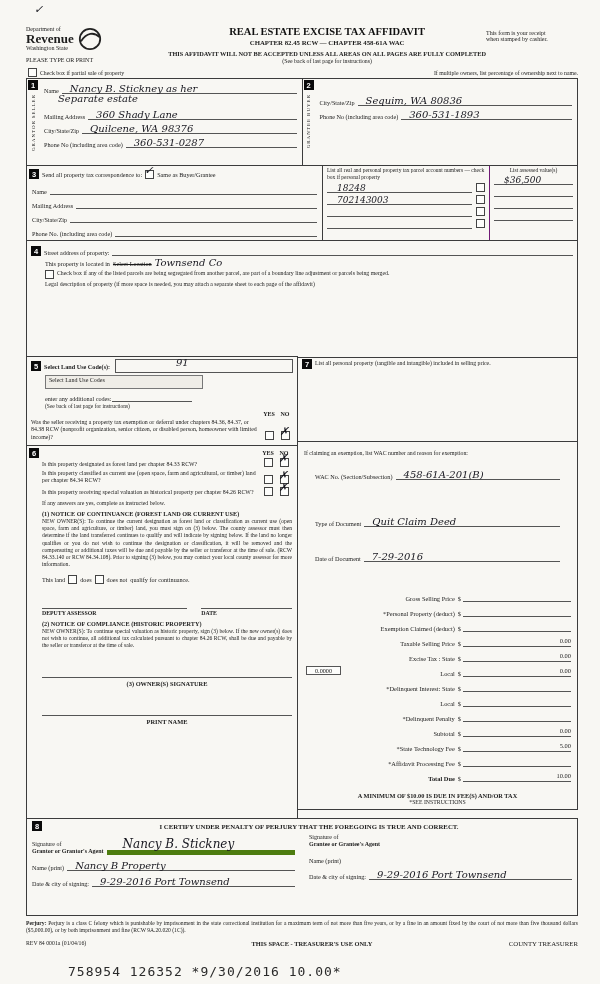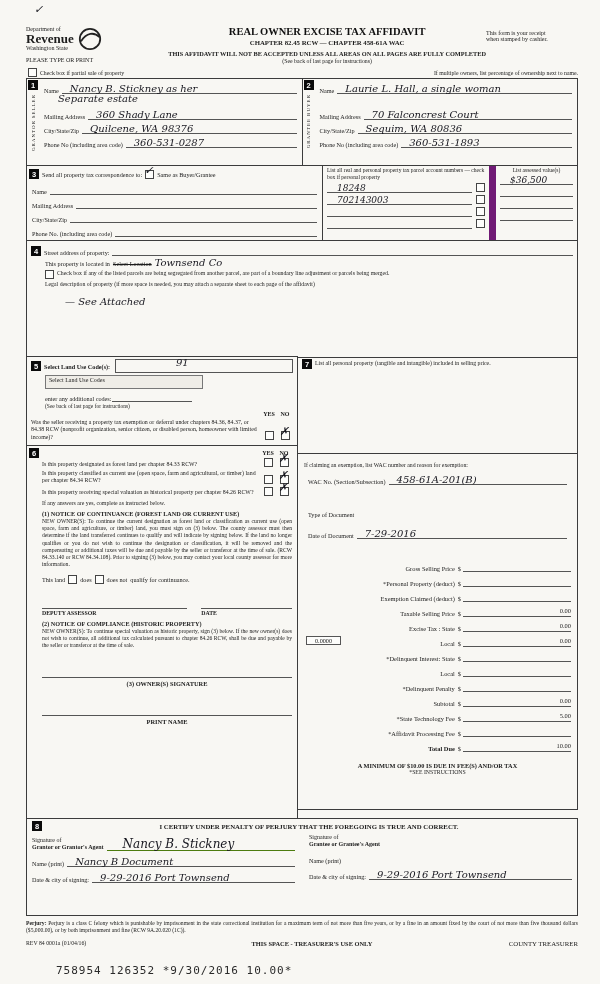--- a/index.html
+++ b/index.html
@@ -55,21 +55,21 @@
   .vcol .num{align-self:flex-start;margin:1px 0 3px 1px}
   .vtxt{writing-mode:vertical-rl;transform:rotate(180deg);font-size:5px;letter-spacing:1px;color:#222;margin:1px 0}
   .fields{flex:1;padding-top:1px;min-width:0}
   .gap-row{height:12px;margin:0 5px;position:relative}
   .gap-row .hw{position:absolute;left:14px;top:0}
 
   
   .s3{display:flex;height:74px}
   .s3-left{width:295px;border-right:1px solid #3c3c3c;padding-top:1px}
   .s3-row1{display:flex;align-items:center;gap:3px;margin:2px 3px 2px 2px}
-  .s3-mid{width:158px;border-right:7px solid #701a75;padding:1px 4px}
+  .s3-mid{width:158px;border-right:1px solid #701a75;padding:1px 4px}
   .s3-right{flex:1;padding:1px 4px}
   .prow{display:flex;align-items:flex-end;height:12px}
   .pline{flex:1;border-bottom:1px solid #555;position:relative;height:10px}
   .pline .hw{position:absolute;bottom:-1px;left:10px}
   .prow .cb{margin-left:4px;margin-bottom:1px}
 
   
   .s4{height:112px;padding:2px 4px}
   .s4row{display:flex;align-items:flex-end;gap:3px;margin-top:2px}
   .strike{text-decoration:line-through}
@@ -106,49 +106,49 @@
   .dep-col{display:flex;flex-direction:column}
   .dep-line{border-bottom:1px solid #555;height:10px}
   .dep-lbl{font-size:5.8px;margin-top:1px}
   .sig-line{border-bottom:1px solid #555;height:20px;margin-top:8px}
   .sig-cap{font-size:6.4px;font-weight:bold;text-align:center;margin-top:2px}
 
   .s7top{height:92px;padding:2px 4px;border-bottom:1px solid #3c3c3c}
   .s7wrap{border:1px solid #3c3c3c;margin-top:-1px;height:452px;display:flex;flex-direction:column}
   .s7row1{display:flex;gap:3px}
   .s7rest{flex:1;padding:8px 6px 4px 6px;display:flex;flex-direction:column}
-  .s7rest .frow{margin:4px;height:13px}
+  .s7rest .frow{margin:11px;height:13px}
   .mrows{margin-top:14px}
   .mrow{display:flex;align-items:flex-end;height:15px;position:relative}
   .mlabel{flex:1;text-align:right;font-size:6.4px;padding-right:3px;white-space:nowrap}
   .mdollar{font-size:6.4px;padding-right:2px}
   .mline{width:108px;border-bottom:1px solid #555;text-align:right;font-size:6.4px;height:9px}
   .ratebox{position:absolute;left:2px;bottom:2px;border:1px solid #555;font-size:6.2px;padding:0 8px;background:#fdfdfb}
   .minnote{margin-top:10px;text-align:center;font-size:6.3px;font-weight:bold}
   .minnote2{text-align:center;font-size:5.8px}
 
   
   .s8{height:92px;padding:2px 5px}
   .s8-head{display:flex;align-items:center;gap:4px}
   .certify{flex:1;text-align:center;font-size:6.8px;font-weight:bold}
   .s8-cols{display:flex;gap:14px;margin-top:3px}
   .s8-col{flex:1;min-width:0}
   .sigrow{display:flex;align-items:flex-end}
   .siglabel{font-size:6px;line-height:1.2;white-space:nowrap;padding-right:3px}
-  .sigline{flex:1;border-bottom:1px solid #4d7c0f;height:16px;position:relative}
+  .sigline{flex:1;border-bottom:5px solid #4d7c0f;height:16px;position:relative}
   .sigline .hw{position:absolute;bottom:0;left:16px}
 
   .perjury{margin-top:4px;font-size:5.6px;line-height:1.3;text-align:justify}
   .footer-row{display:flex;align-items:center;margin-top:5px}
   .rev{font-size:5.8px;width:150px}
   .tspace{flex:1;text-align:center;font-size:6.4px;font-weight:bold}
   .ctreas{width:130px;text-align:right;font-size:6.8px}
 
-  .stamp{position:absolute;left:56px;top:964px;font-family:"DejaVu Sans Mono",monospace;
-         font-size:11px;letter-spacing:1px;color:#2a2a2a}
+  .stamp{position:absolute;left:68px;top:964px;font-family:"DejaVu Sans Mono",monospace;
+         font-size:13px;letter-spacing:1px;color:#2a2a2a}
   .corner-mark{position:absolute;left:34px;top:4px;font-size:11px}
 </style>
 </head>
 <body>
 
 <div class="page">
   <div class="corner-mark hw">✓</div>
 
   <div class="form">
 
@@ -161,21 +161,21 @@
             <div class="d-sub">Washington State</div>
           </div>
           <svg width="24" height="24" viewBox="0 0 20 20">
             <circle cx="10" cy="10" r="8.5" fill="none" stroke="#222" stroke-width="1.5"></circle>
             <path d="M2.5 12 C 7 4.5, 13.5 4, 18 8.5" stroke="#222" fill="none" stroke-width="1.5"></path>
           </svg>
         </div>
         <div class="type-print">PLEASE TYPE OR PRINT</div>
       </div>
       <div class="hdr-mid">
-        <div class="title">REAL OWNER EXCISE TAX AFFIDAVIT</div>
+        <div class="title">REAL ESTATE EXCISE TAX AFFIDAVIT</div>
         <div class="chapter">CHAPTER 82.45 RCW — CHAPTER 458-61A WAC</div>
         <div class="warning">THIS AFFIDAVIT WILL NOT BE ACCEPTED UNLESS ALL AREAS ON ALL PAGES ARE FULLY COMPLETED</div>
         <div class="seeback">(See back of last page for instructions)</div>
       </div>
       <div class="hdr-right">
         <div>This form is your receipt</div>
         <div>when stamped by cashier.</div>
       </div>
     </div>
 
@@ -223,33 +223,21 @@
           </div>
         </div>
       </div>
       <div class="half">
         <div class="vcol">
           <div class="num">2</div>
           <span class="vtxt">BUYER</span>
           <span class="vtxt">GRANTEE</span>
         </div>
         <div class="fields">
-          <div class="frow">
-            <span class="lbl">Name</span>
-            <span class="fline">
-                <span class="hw">Laurie L. Hall, a single woman</span>
-              </span>
-          </div>
           <div class="gap-row"></div>
-          <div class="frow">
-            <span class="lbl">Mailing Address</span>
-            <span class="fline">
-                <span class="hw">70 Falconcrest Court</span>
-              </span>
-          </div>
           <div class="frow">
             <span class="lbl">City/State/Zip</span>
             <span class="fline">
                 <span class="hw">Sequim, WA 80836</span>
               </span>
           </div>
           <div class="frow">
             <span class="lbl">Phone No (including area code)</span>
             <span class="fline">
                 <span class="hw">360-531-1893</span>
@@ -349,21 +337,20 @@
         <span class="lbl strike">Select Location</span>
         <span class="hw">Townsend Co</span>
       </div>
       <div class="s4row" style="margin-left:14px;align-items:flex-start">
         <span class="cb"></span>
         <span class="small" style="white-space:normal">Check box if any of the listed parcels are being segregated from another parcel, are part of a boundary line adjustment or parcels being merged.</span>
       </div>
       <div class="s4row" style="margin-left:14px">
         <span class="small">Legal description of property (if more space is needed, you may attach a separate sheet to each page of the affidavit)</span>
       </div>
-      <div class="hw legal-hw">— See Attached</div>
     </div>
 
     <div class="twocol">
       <div class="col-left">
 
         <div class="sec s5">
           <div class="s5row1">
             <div class="num">5</div>
             <span class="lbl b">Select Land Use Code(s):</span>
             <span class="codebox">
@@ -483,20 +470,23 @@
             <div class="small">If claiming an exemption, list WAC number and reason for exemption:</div>
             <div class="frow">
               <span class="lbl">WAC No. (Section/Subsection)</span>
               <span class="fline">
                   <span class="hw">458-61A-201(B)</span>
                 </span>
             </div>
             <div style="height:12px"></div>
             <div class="frow">
               <span class="lbl">Type of Document</span>
+              <span class="fline">
+                  <span class="hw">Quit Claim Deed</span>
+                </span>
             </div>
             <div class="frow">
               <span class="lbl">Date of Document</span>
               <span class="fline">
                   <span class="hw">7-29-2016</span>
                 </span>
             </div>
 
             <div class="mrows">
               <div class="mrow">
@@ -586,21 +576,21 @@
               <div>Signature of</div>
               <div class="b">Grantor or Grantor's Agent</div>
             </div>
             <div class="sigline">
                 <span class="hw big">Nancy B. Stickney</span>
               </div>
           </div>
           <div class="frow" style="margin:2px 0 0 0">
             <span class="lbl">Name (print)</span>
             <span class="fline">
-                <span class="hw">Nancy B Document</span>
+                <span class="hw">Nancy B Property</span>
               </span>
           </div>
           <div class="frow" style="margin:2px 0 0 0">
             <span class="lbl">Date &amp; city of signing:</span>
             <span class="fline">
                 <span class="hw">9-29-2016   Port Townsend</span>
               </span>
           </div>
         </div>
         <div class="s8-col">

